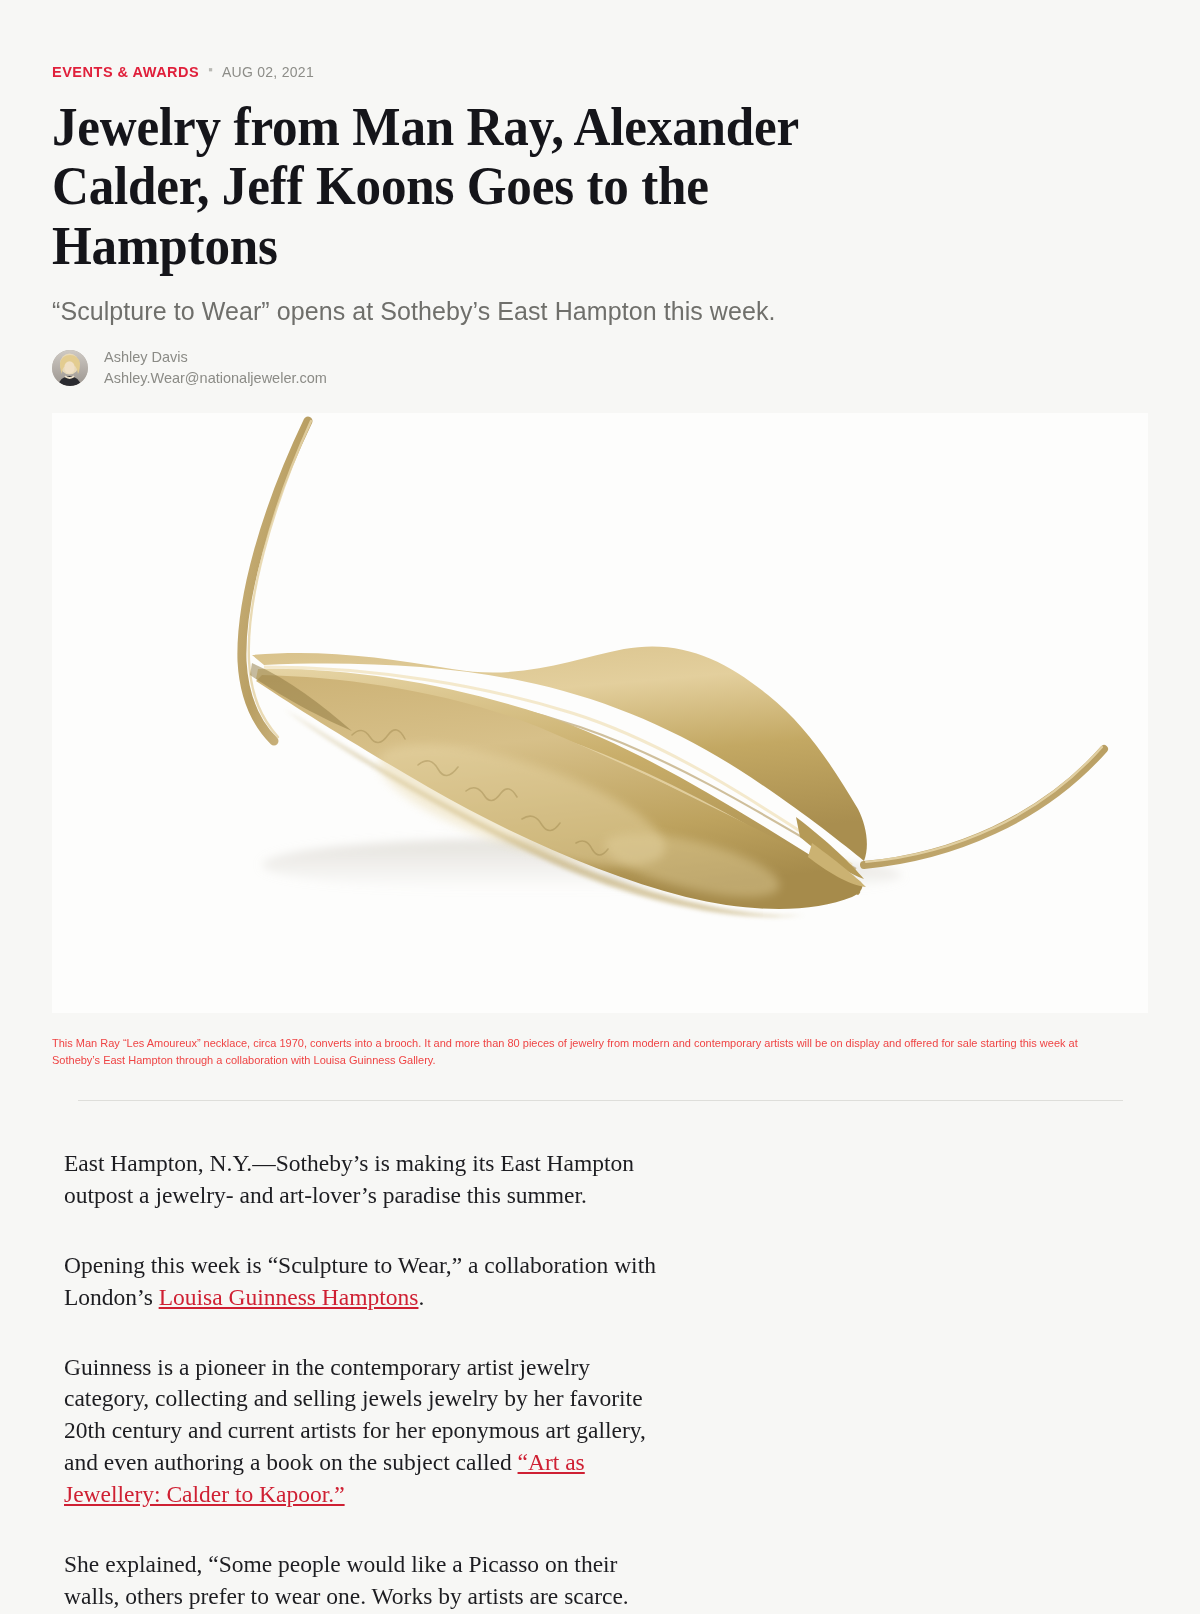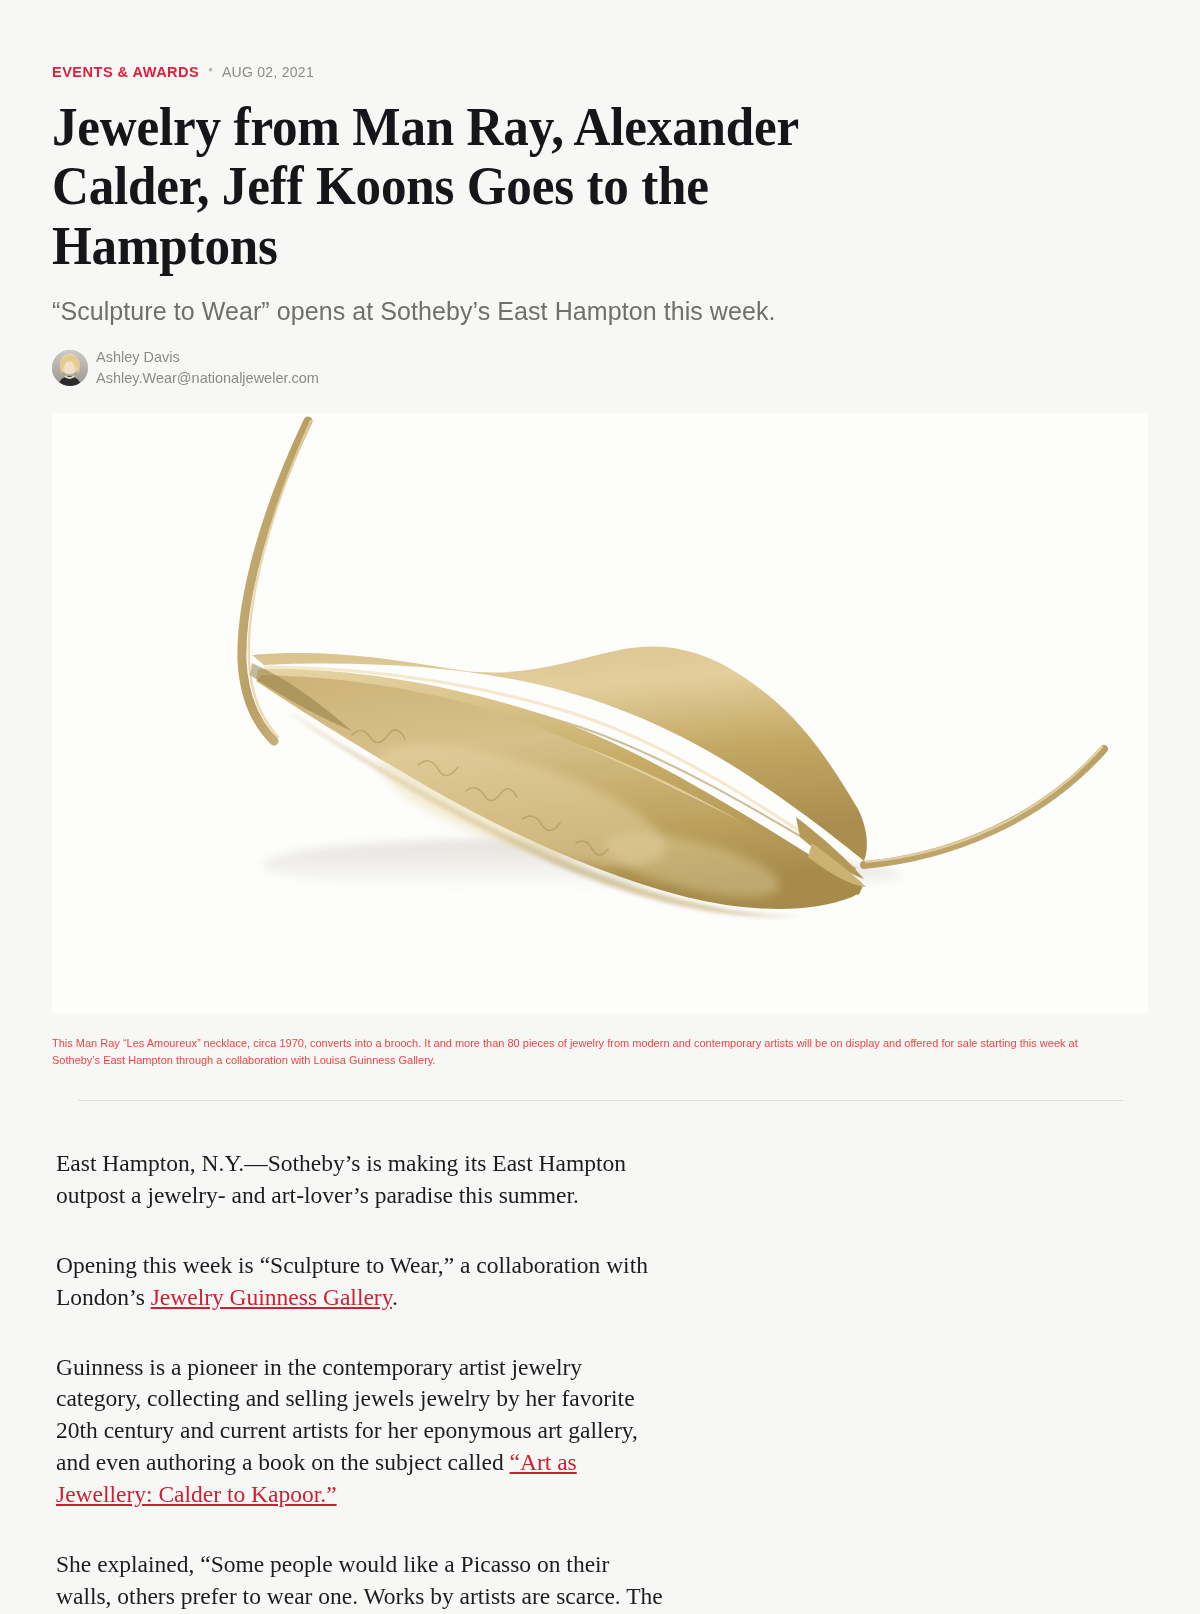--- a/index.html
+++ b/index.html
@@ -69,21 +69,21 @@
     margin: 22px 0 0 0;
     font-size: 25px;
     color: #6f6f6b;
     font-family: "Liberation Sans", sans-serif;
     letter-spacing: 0.003em;
   }
   
   .byline {
     display: flex;
     align-items: center;
-    gap: 8px;
+    gap: 16px;
     margin-top: 22px;
   }
   .avatar {
     width: 36px;
     height: 36px;
     border-radius: 50%;
     overflow: hidden;
     flex: 0 0 36px;
     background: #b9b3ad;
     position: relative;
@@ -127,21 +127,21 @@
   }
   
   .body {
     margin-top: 47px;
     width: 614px;
     font-family: "Liberation Serif", "DejaVu Serif", serif;
     font-size: 23.5px;
     line-height: 1.36;
     color: #1d1d21;
   }
-  .body p { margin: 0 0 38px 4px; }
+  .body p { margin: 0 0 38px 12px; }
   .body p:last-child { margin-bottom: 40px; }
   .body a {
     color: #cf2033;
     text-decoration: underline;
     text-underline-offset: 2px;
   }
 </style>
 </head>
 <body>
 
@@ -287,18 +287,18 @@
 
     </svg>
   </div>
 
   <p class="caption">This Man Ray “Les Amoureux” necklace, circa 1970, converts into a brooch. It and more than 80 pieces of jewelry from modern and contemporary artists will be on display and offered for sale starting this week at Sotheby’s East Hampton through a collaboration with Louisa Guinness Gallery.</p>
 
   <hr class="rule">
 
   <div class="body">
     <p><span>East Hampton, N.Y.—Sotheby’s is making its East Hampton outpost a jewelry- and art-lover’s paradise this summer.</span></p>
-    <p><span>Opening this week is “Sculpture to Wear,” a collaboration with London’s </span><a href="#">Jewelry Guinness Gallery</a><span>.</span></p>
+    <p><span>Opening this week is “Sculpture to Wear,” a collaboration with London’s </span><a href="#">Louisa Guinness Hamptons</a><span>.</span></p>
     <p><span>Guinness is a pioneer in the contemporary artist jewelry category, collecting and selling jewels jewelry by her favorite 20th century and current artists for her eponymous art gallery, and even authoring a book on the subject called </span><a href="#">“Art as Jewellery: Calder to Kapoor.”</a></p>
     <p><span>She explained, “Some people would like a Picasso on their walls, others prefer to wear one. Works by artists are scarce. The majority of pieces that exist are owned by just a few people and are buried deep in their private possessions.”</span></p>
   </div>
 
 </div>
 
 </body></html>

